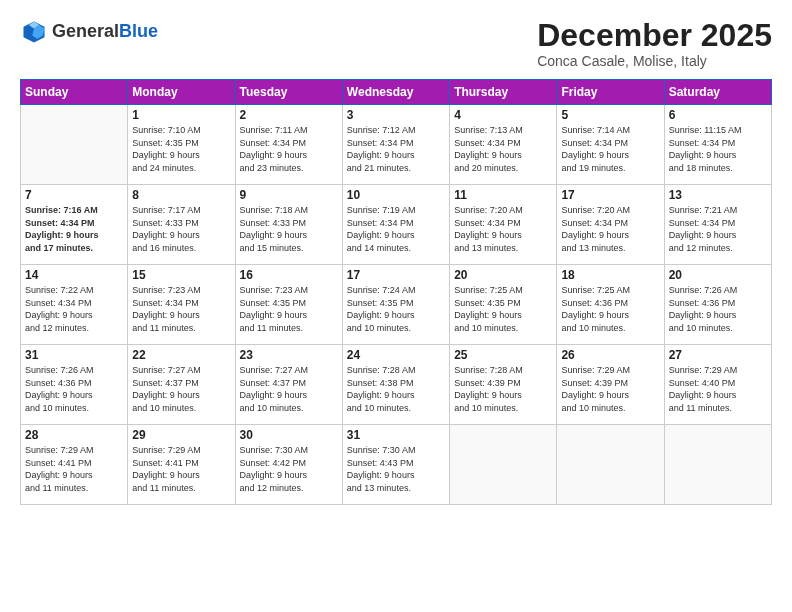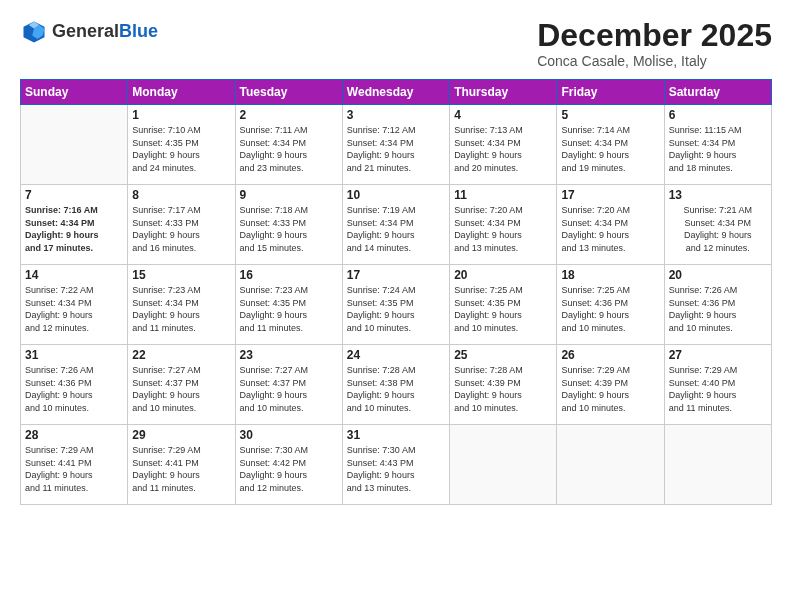--- a/index.html
+++ b/index.html
@@ -211,21 +211,21 @@
           </td>
           <td>
             <span class="day-num">17</span>
             <div class="day-info" style="white-space: pre-line;">Sunrise: 7:20 AM
 Sunset: 4:34 PM
 Daylight: 9 hours
 and 13 minutes.</div>
           </td>
           <td>
             <span class="day-num">13</span>
-            <div class="day-info" style="white-space: pre-line; text-align: center;">Sunrise: 7:21 AM
+            <div class="day-info" style="white-space: pre-line;">Sunrise: 7:21 AM
 Sunset: 4:34 PM
 Daylight: 9 hours
 and 12 minutes.</div>
           </td>
         </tr>
         <tr>
           <td>
             <span class="day-num">14</span>
             <div class="day-info" style="white-space: pre-line;">Sunrise: 7:22 AM
 Sunset: 4:34 PM

